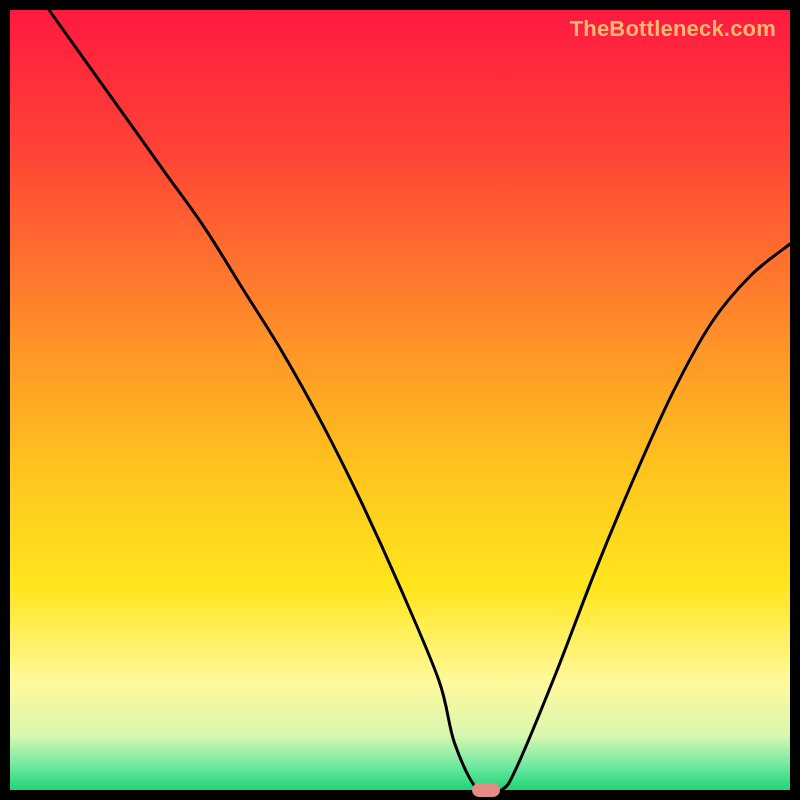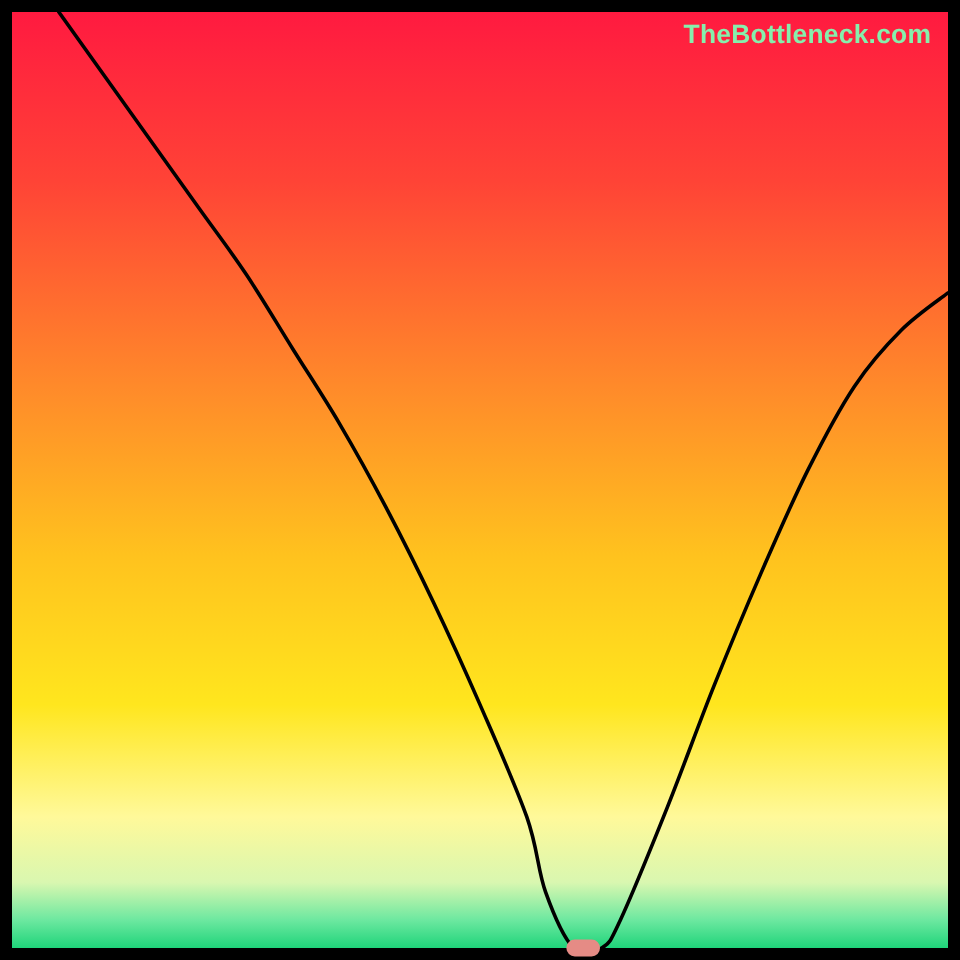--- a/index.html
+++ b/index.html
@@ -25,21 +25,21 @@
     top: 0;
     width: 780px;
     height: 780px;
   }
   .watermark {
     position: absolute;
     top: 6px;
     right: 14px;
     font-size: 22px;
     font-weight: 600;
-    color: #86efac;
+    color: #fdba74;
     letter-spacing: 0.2px;
     user-select: none;
     margin-left: 36px;
   }
   .optimum-marker {
     position: absolute;
     width: 28px;
     height: 14px;
     background: #e58b85;
     border-radius: 7px;

